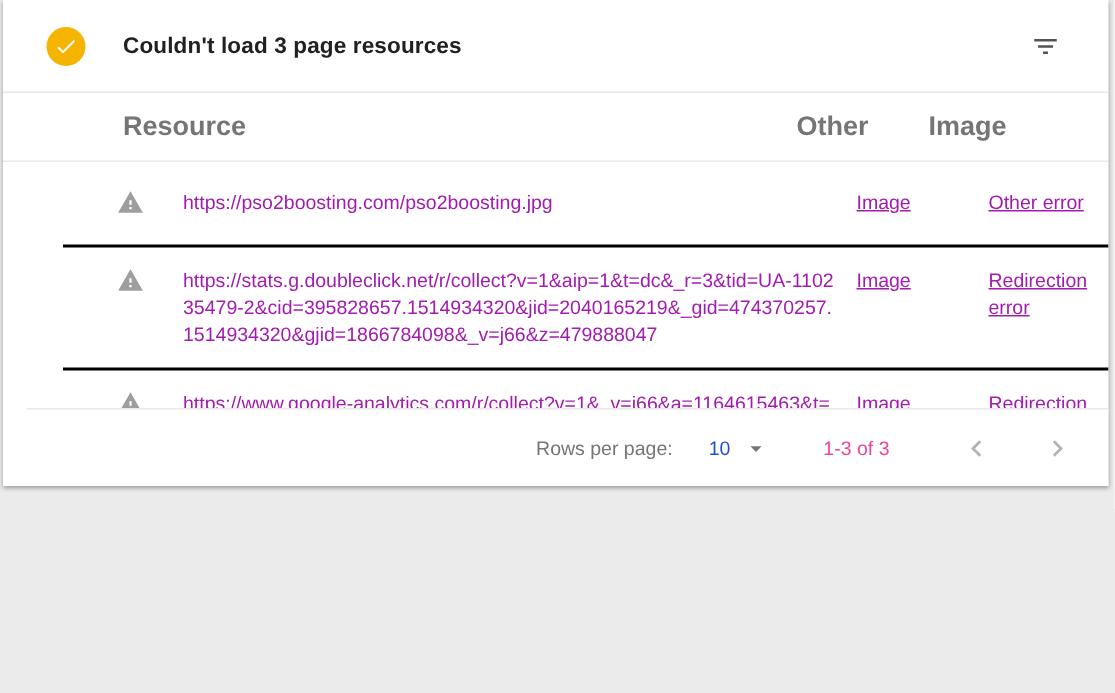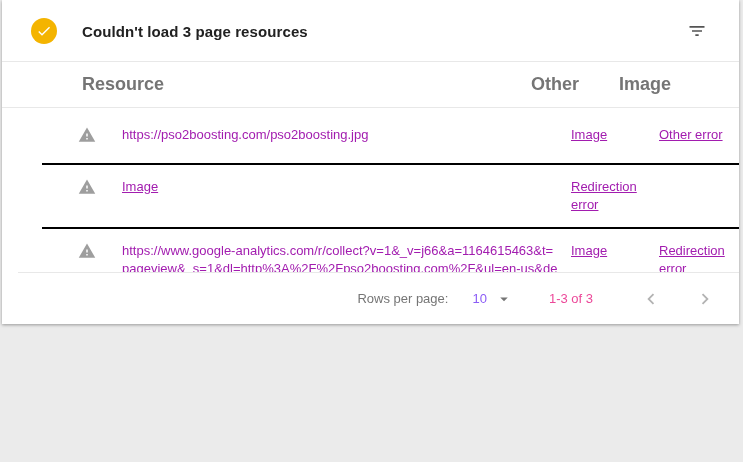--- a/index.html
+++ b/index.html
@@ -57,21 +57,21 @@
   .footer {
     position: absolute; left: 16px; right: 0; bottom: 0;
     height: 52px; background: #fff;
     border-top: 1px solid #e8e8e8;
     display: flex; align-items: center; justify-content: flex-end;
     font-size: 13px; color: #757575;
   }
   .rpp-label { margin-right: 24px; }
   .rpp-select {
     display: flex; align-items: center; cursor: pointer;
-    margin-right: 36px; color: #8b5cf6; text-align: center;
+    margin-right: 36px; color: #1d4ed8; text-align: center;
   }
   .rpp-value { margin-right: 8px; }
   .range { margin-right: 46px; color: #ec4899; }
   .pg-btn {
     border: none; background: transparent; cursor: default;
     width: 24px; height: 24px;
     display: flex; align-items: center; justify-content: center;
   }
   .pg-prev { margin-right: 30px; }
   .pg-next { margin-right: 22px; }
@@ -113,20 +113,21 @@
     <div class="cell-type">Image</div>
     <div class="cell-status">Other error</div>
   </div>
 
   <div class="row multi grid">
     <div class="cell-icon">
       <svg width="18" height="18" viewBox="0 0 24 24">
         <path d="M1 21h22L12 2 1 21zm12-3h-2v-2h2v2zm0-4h-2v-4h2v4z" fill="#9e9e9e"></path>
       </svg>
     </div>
+    <div class="cell-resource">https://stats.g.doubleclick.net/r/collect?v=1&amp;aip=1&amp;t=dc&amp;_r=3&amp;tid=UA-110235479-2&amp;cid=395828657.1514934320&amp;jid=2040165219&amp;_gid=474370257.1514934320&amp;gjid=1866784098&amp;_v=j66&amp;z=479888047</div>
     <div class="cell-type">Image</div>
     <div class="cell-status">Redirection error</div>
   </div>
 
   <div class="row multi grid">
     <div class="cell-icon">
       <svg width="18" height="18" viewBox="0 0 24 24">
         <path d="M1 21h22L12 2 1 21zm12-3h-2v-2h2v2zm0-4h-2v-4h2v4z" fill="#9e9e9e"></path>
       </svg>
     </div>

